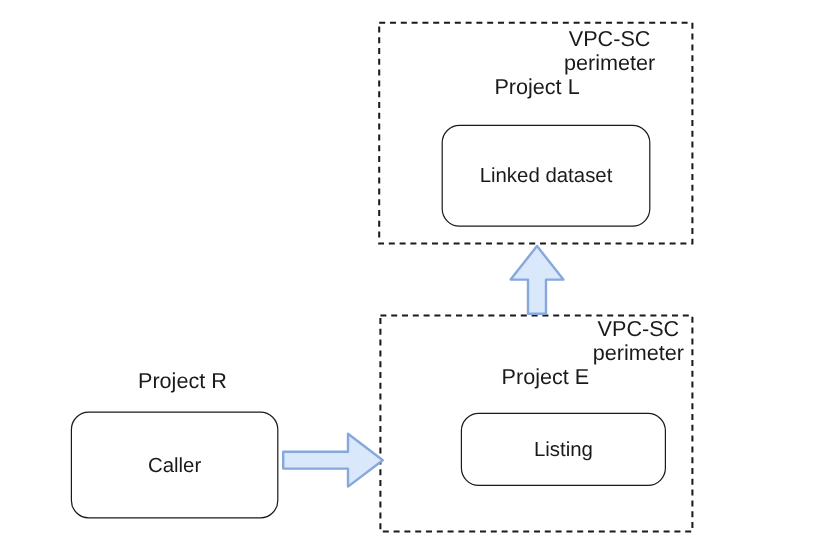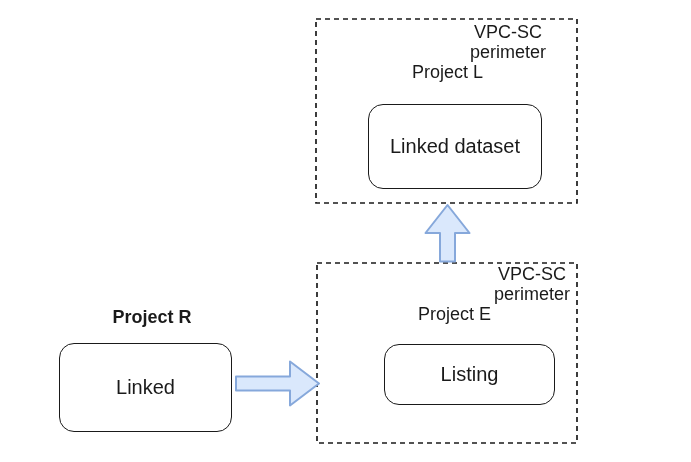--- a/index.html
+++ b/index.html
@@ -43,21 +43,21 @@
   .node {
     position: absolute;
     border: 1.5px solid #1a1a1a;
     border-radius: 15px;
     background: #ffffff;
     display: flex;
     align-items: center;
     justify-content: center;
     box-sizing: border-box;
   }
-  .node span { font-size: 20px; }
+  .node span { font-size: 17px; }
 </style>
 </head>
 <body>
 
 <div class="canvas">
 
   <svg class="svg-layer" viewBox="0 0 691 462" xmlns="http://www.w3.org/2000/svg">
 
     <rect class="perimeter-rect" x="316" y="19" width="261" height="184"></rect>
 
@@ -77,19 +77,19 @@
   </div>
 
   <div class="label center" style="left:462px; top:264px; width:140px;"><span>VPC-SC</span><br><span>perimeter</span></div>
 
   <div class="label" style="left:418px; top:304px;">Project E</div>
 
   <div class="node" style="left:384px; top:344px; width:171px; height:61px;">
     <span>Listing</span>
   </div>
 
-  <div class="label center" style="left:102px; top:307px; width:100px;font-weight:bold;">Project R</div>
+  <div class="label center" style="left:102px; top:307px; width:100px;">Project R</div>
 
   <div class="node" style="left:59px; top:343px; width:173px; height:89px;">
-    <span>Linked</span>
+    <span>Caller</span>
   </div>
 
 </div>
 
 </body></html>

